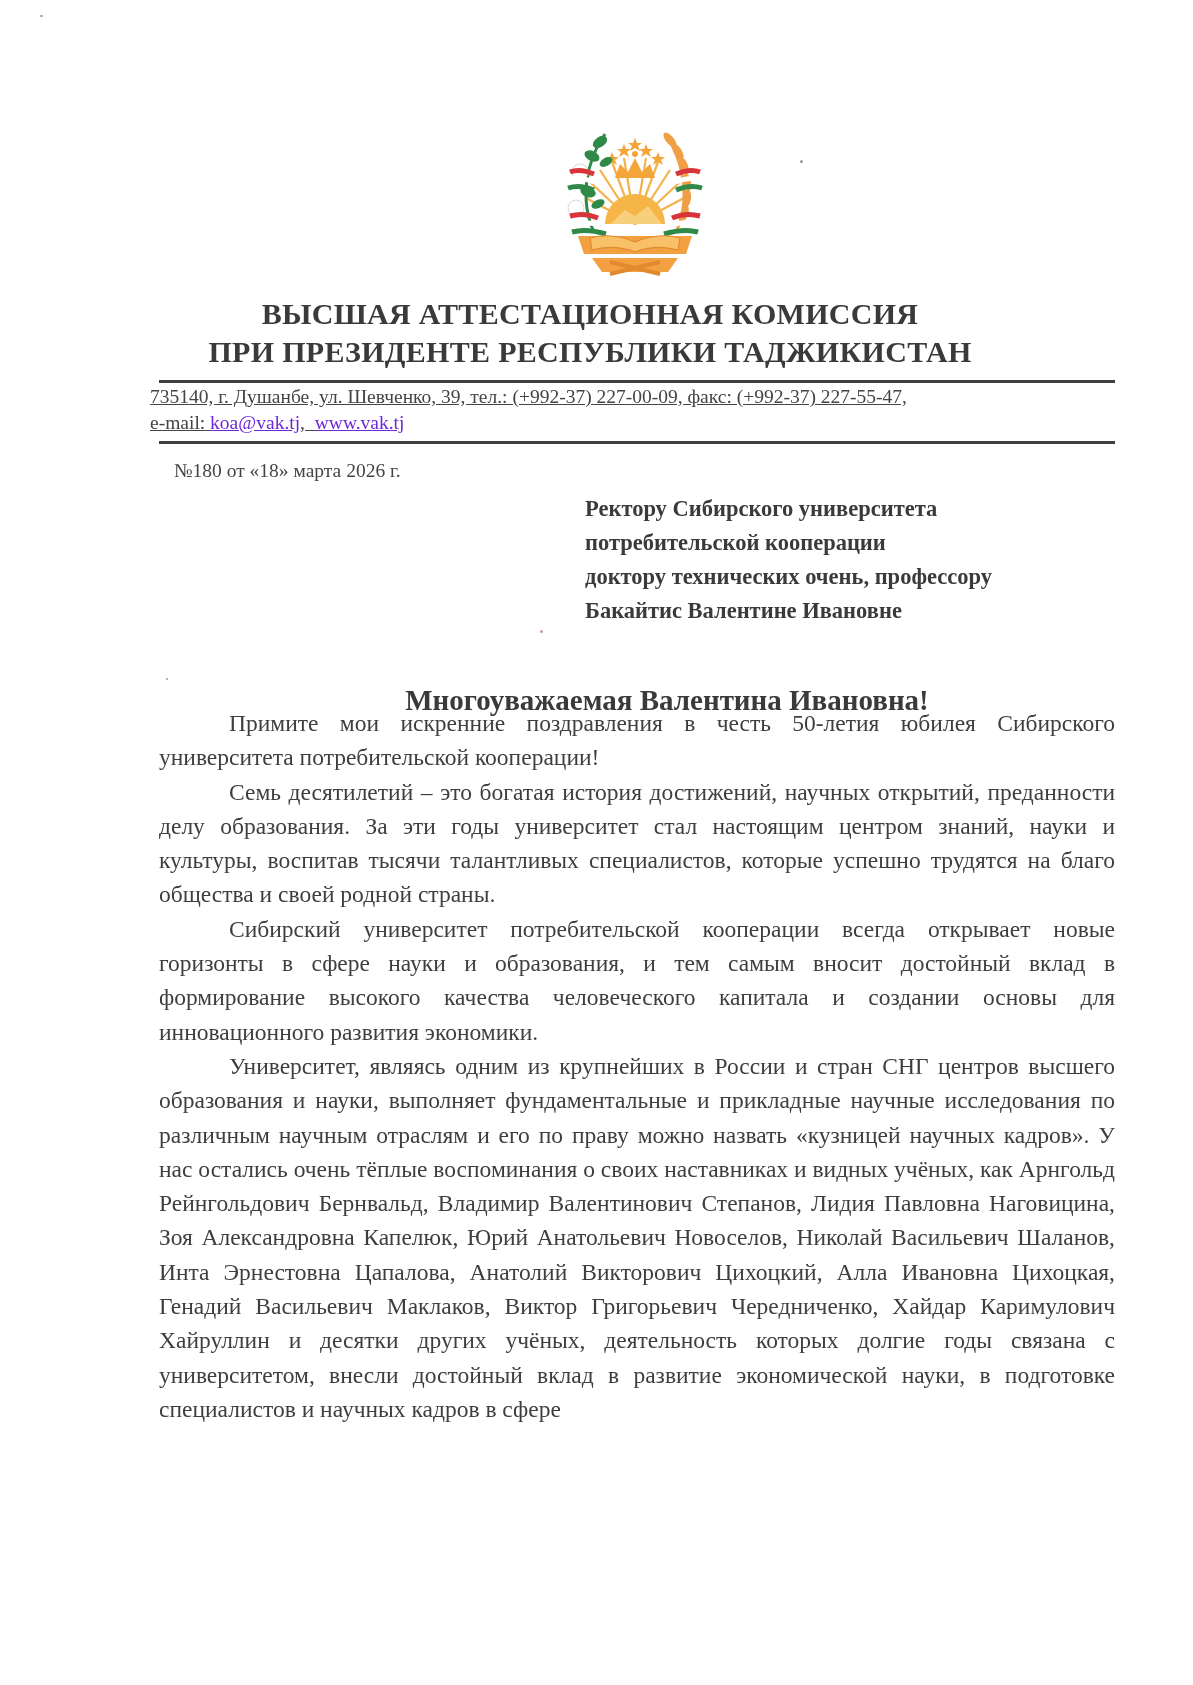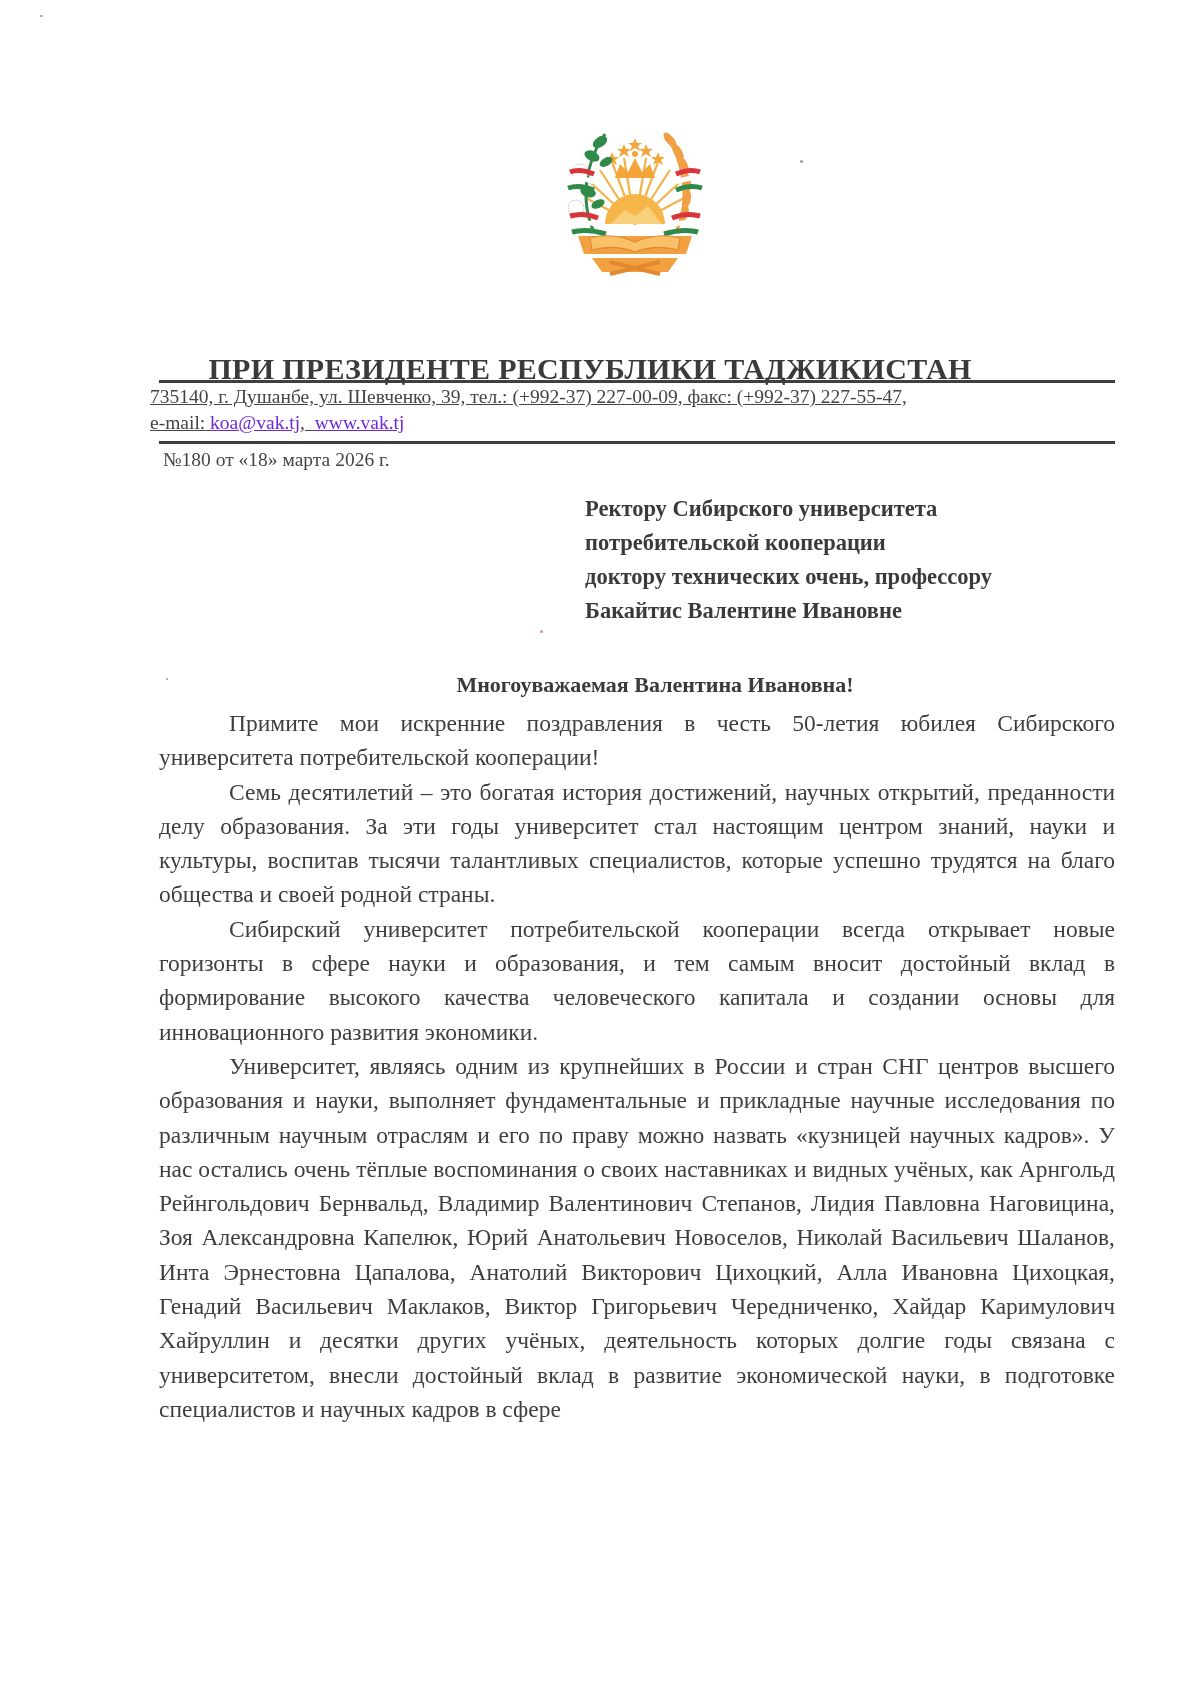--- a/index.html
+++ b/index.html
@@ -33,21 +33,21 @@
       width: 880px;
       text-align: center;
       font-weight: bold;
       font-size: 30px;
       color: #3a3a3a;
       letter-spacing: 0.3px;
       line-height: 36px;
       margin: 0;
     }
     .org-title.l1 { top: 296px; }
-    .org-title.l2 { top: 351px; }
+    .org-title.l2 { top: 334px; }
     .rule {
       position: absolute;
       left: 159px;
       width: 956px;
       height: 3px;
       background: #3f3f3f;
     }
     .rule.top { top: 380px; }
     .rule.bottom { top: 441px; }
     .address {
@@ -65,43 +65,43 @@
     .address a {
       color: #6d28d9;
       text-decoration: underline;
     }
     .ref {
       position: absolute;
       left: 159px;
       top: 445px;
       font-size: 19.5px;
       color: #444;
-      margin: 4px;
+      margin: 15px;
     }
     .recipient {
       position: absolute;
       left: 585px;
       top: 492px;
       font-weight: bold;
       font-size: 22.5px;
       line-height: 34px;
       color: #3a3a3a;
       margin: 0;
     }
     .recipient div { white-space: nowrap; }
     .salutation {
       position: absolute;
       left: 150px;
       width: 970px;
       top: 672px;
       text-align: center;
       font-weight: bold;
-      font-size: 22px;
+      font-size: 29px;
       color: #3a3a3a;
-      margin: 0;
+      margin: 12px;
       padding-left: 40px;
       box-sizing: border-box;
     }
     .body-text {
       position: absolute;
       left: 159px;
       width: 956px;
       top: 706px;
       font-size: 23.5px;
       line-height: 34.3px;
@@ -188,20 +188,21 @@
       <path d="M150 112 Q136 108 118 114" stroke="#ffffff"></path>
       <path d="M148 120 Q134 116 114 122" stroke="#2f8a4a"></path>
     </g>
 
     <path d="M28 124 L142 124 L136 142 L34 142 Z" fill="#f2a040"></path>
     <path d="M40 126 Q62 120 85 130 Q108 120 130 126 L128 138 Q106 132 85 140 Q64 132 42 138 Z" fill="#f8c068" stroke="#e2882e" stroke-width="1.2"></path>
     <path d="M42 146 L128 146 L118 160 L52 160 Z" fill="#f2a040"></path>
     <path d="M60 150 L110 162 M110 150 L60 162" stroke="#e2882e" stroke-width="4"></path>
   </svg>
 
+  <h1 class="org-title l1">ВЫСШАЯ АТТЕСТАЦИОННАЯ КОМИССИЯ</h1>
   <h1 class="org-title l2">ПРИ ПРЕЗИДЕНТЕ РЕСПУБЛИКИ ТАДЖИКИСТАН</h1>
 
   <div class="rule top"></div>
 
   <div class="address">
     <div>735140, г. Душанбе, ул. Шевченко, 39, тел.: (+992-37) 227-00-09, факс: (+992-37) 227-55-47,</div>
     <div>
       <span>e-mail:</span>
       <a>koa@vak.tj</a><span>,</span>&nbsp;
       <a>www.vak.tj</a>

